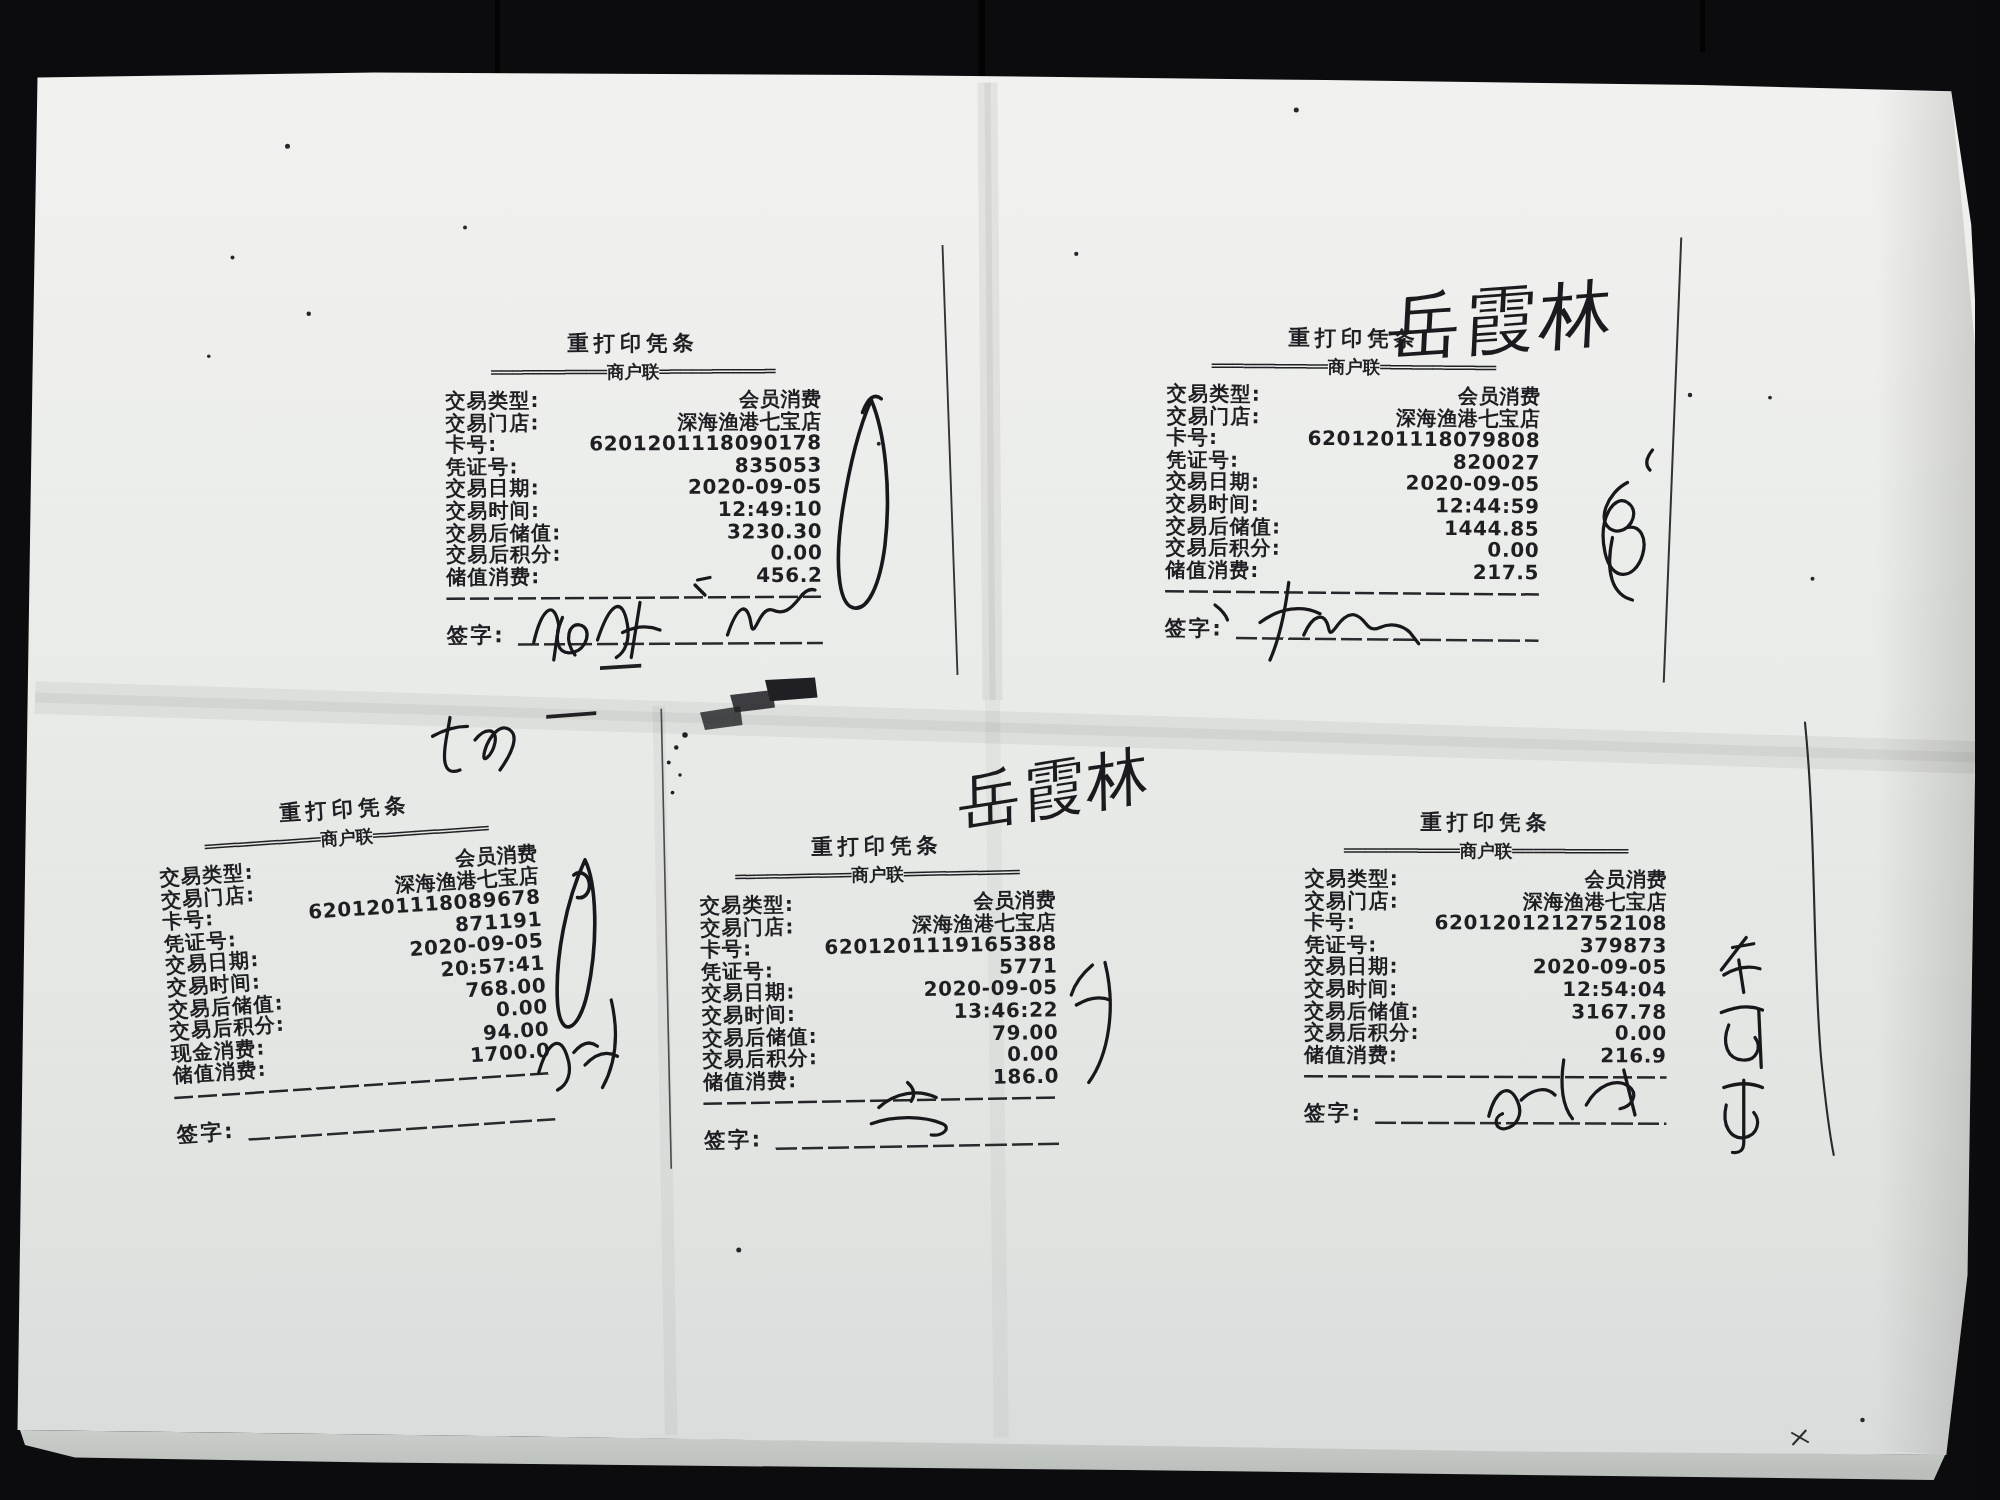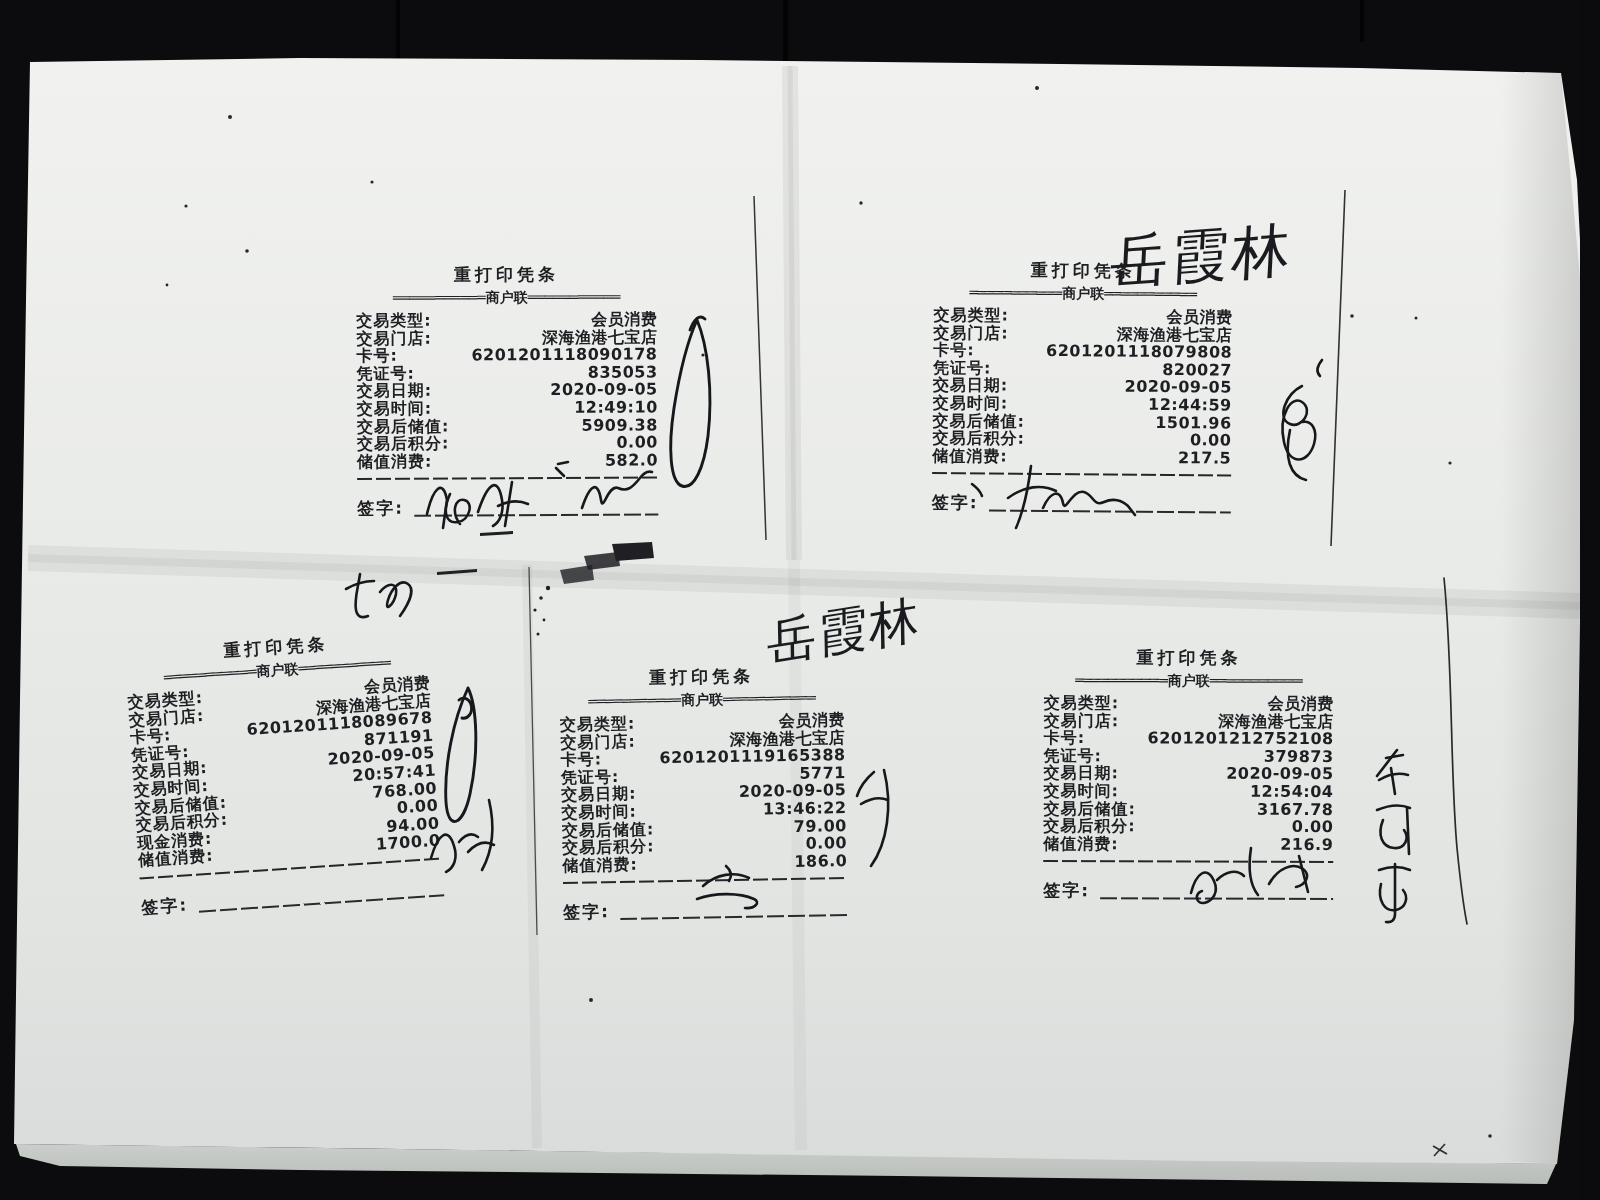--- a/index.html
+++ b/index.html
@@ -127,29 +127,29 @@
         <div class="r-row">
           <span class="r-label">交易日期:</span>
           <span class="r-value">2020-09-05</span>
         </div>
         <div class="r-row">
           <span class="r-label">交易时间:</span>
           <span class="r-value">12:49:10</span>
         </div>
         <div class="r-row">
           <span class="r-label">交易后储值:</span>
-          <span class="r-value">5909.38</span>
+          <span class="r-value">3230.30</span>
         </div>
         <div class="r-row">
           <span class="r-label">交易后积分:</span>
           <span class="r-value">0.00</span>
         </div>
         <div class="r-row">
           <span class="r-label">储值消费:</span>
-          <span class="r-value">582.0</span>
+          <span class="r-value">456.2</span>
         </div>
       </div>
     <div class="r-sep"></div>
     <div class="r-sign">
       <span>签字:</span>
       <span class="r-sign-line"></span>
     </div>
   </div>
 
   <div class="receipt" style="left:934px;top:258px;width:299px;transform:rotate(0.5deg);">
@@ -175,21 +175,21 @@
         <div class="r-row">
           <span class="r-label">交易日期:</span>
           <span class="r-value">2020-09-05</span>
         </div>
         <div class="r-row">
           <span class="r-label">交易时间:</span>
           <span class="r-value">12:44:59</span>
         </div>
         <div class="r-row">
           <span class="r-label">交易后储值:</span>
-          <span class="r-value">1501.96</span>
+          <span class="r-value">1444.85</span>
         </div>
         <div class="r-row">
           <span class="r-label">交易后积分:</span>
           <span class="r-value">0.00</span>
         </div>
         <div class="r-row">
           <span class="r-label">储值消费:</span>
           <span class="r-value">217.5</span>
         </div>
       </div>

